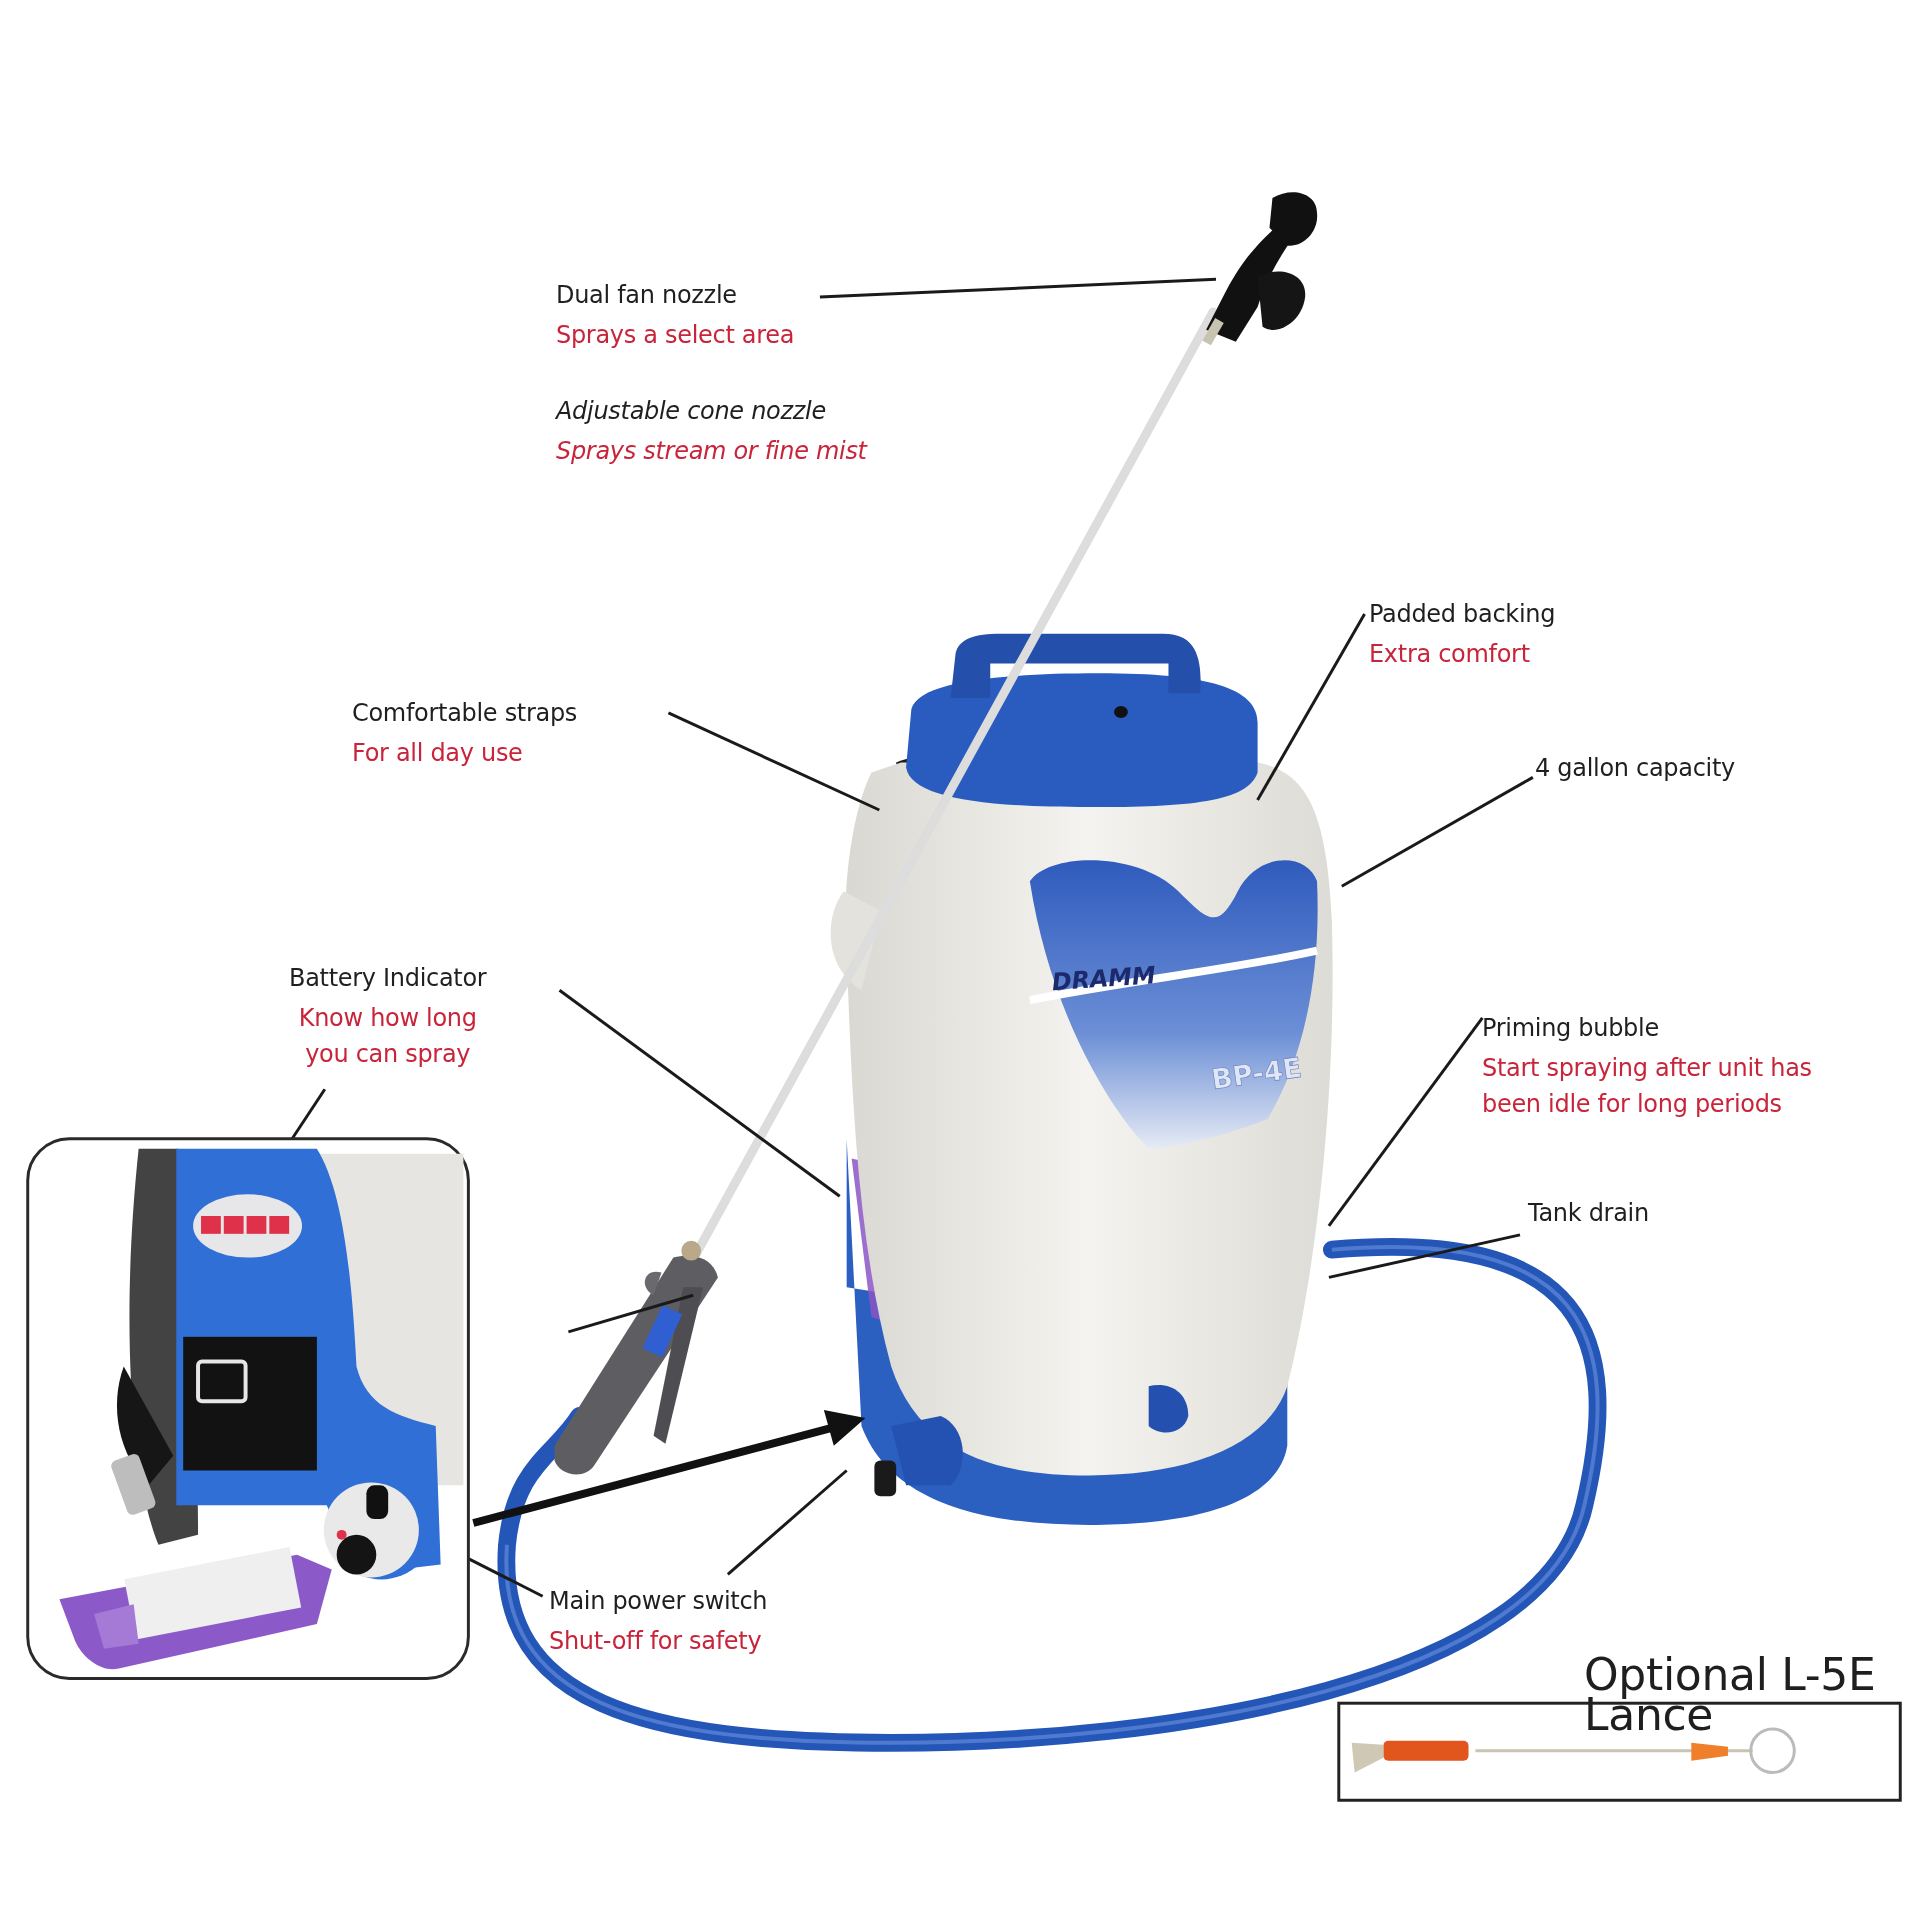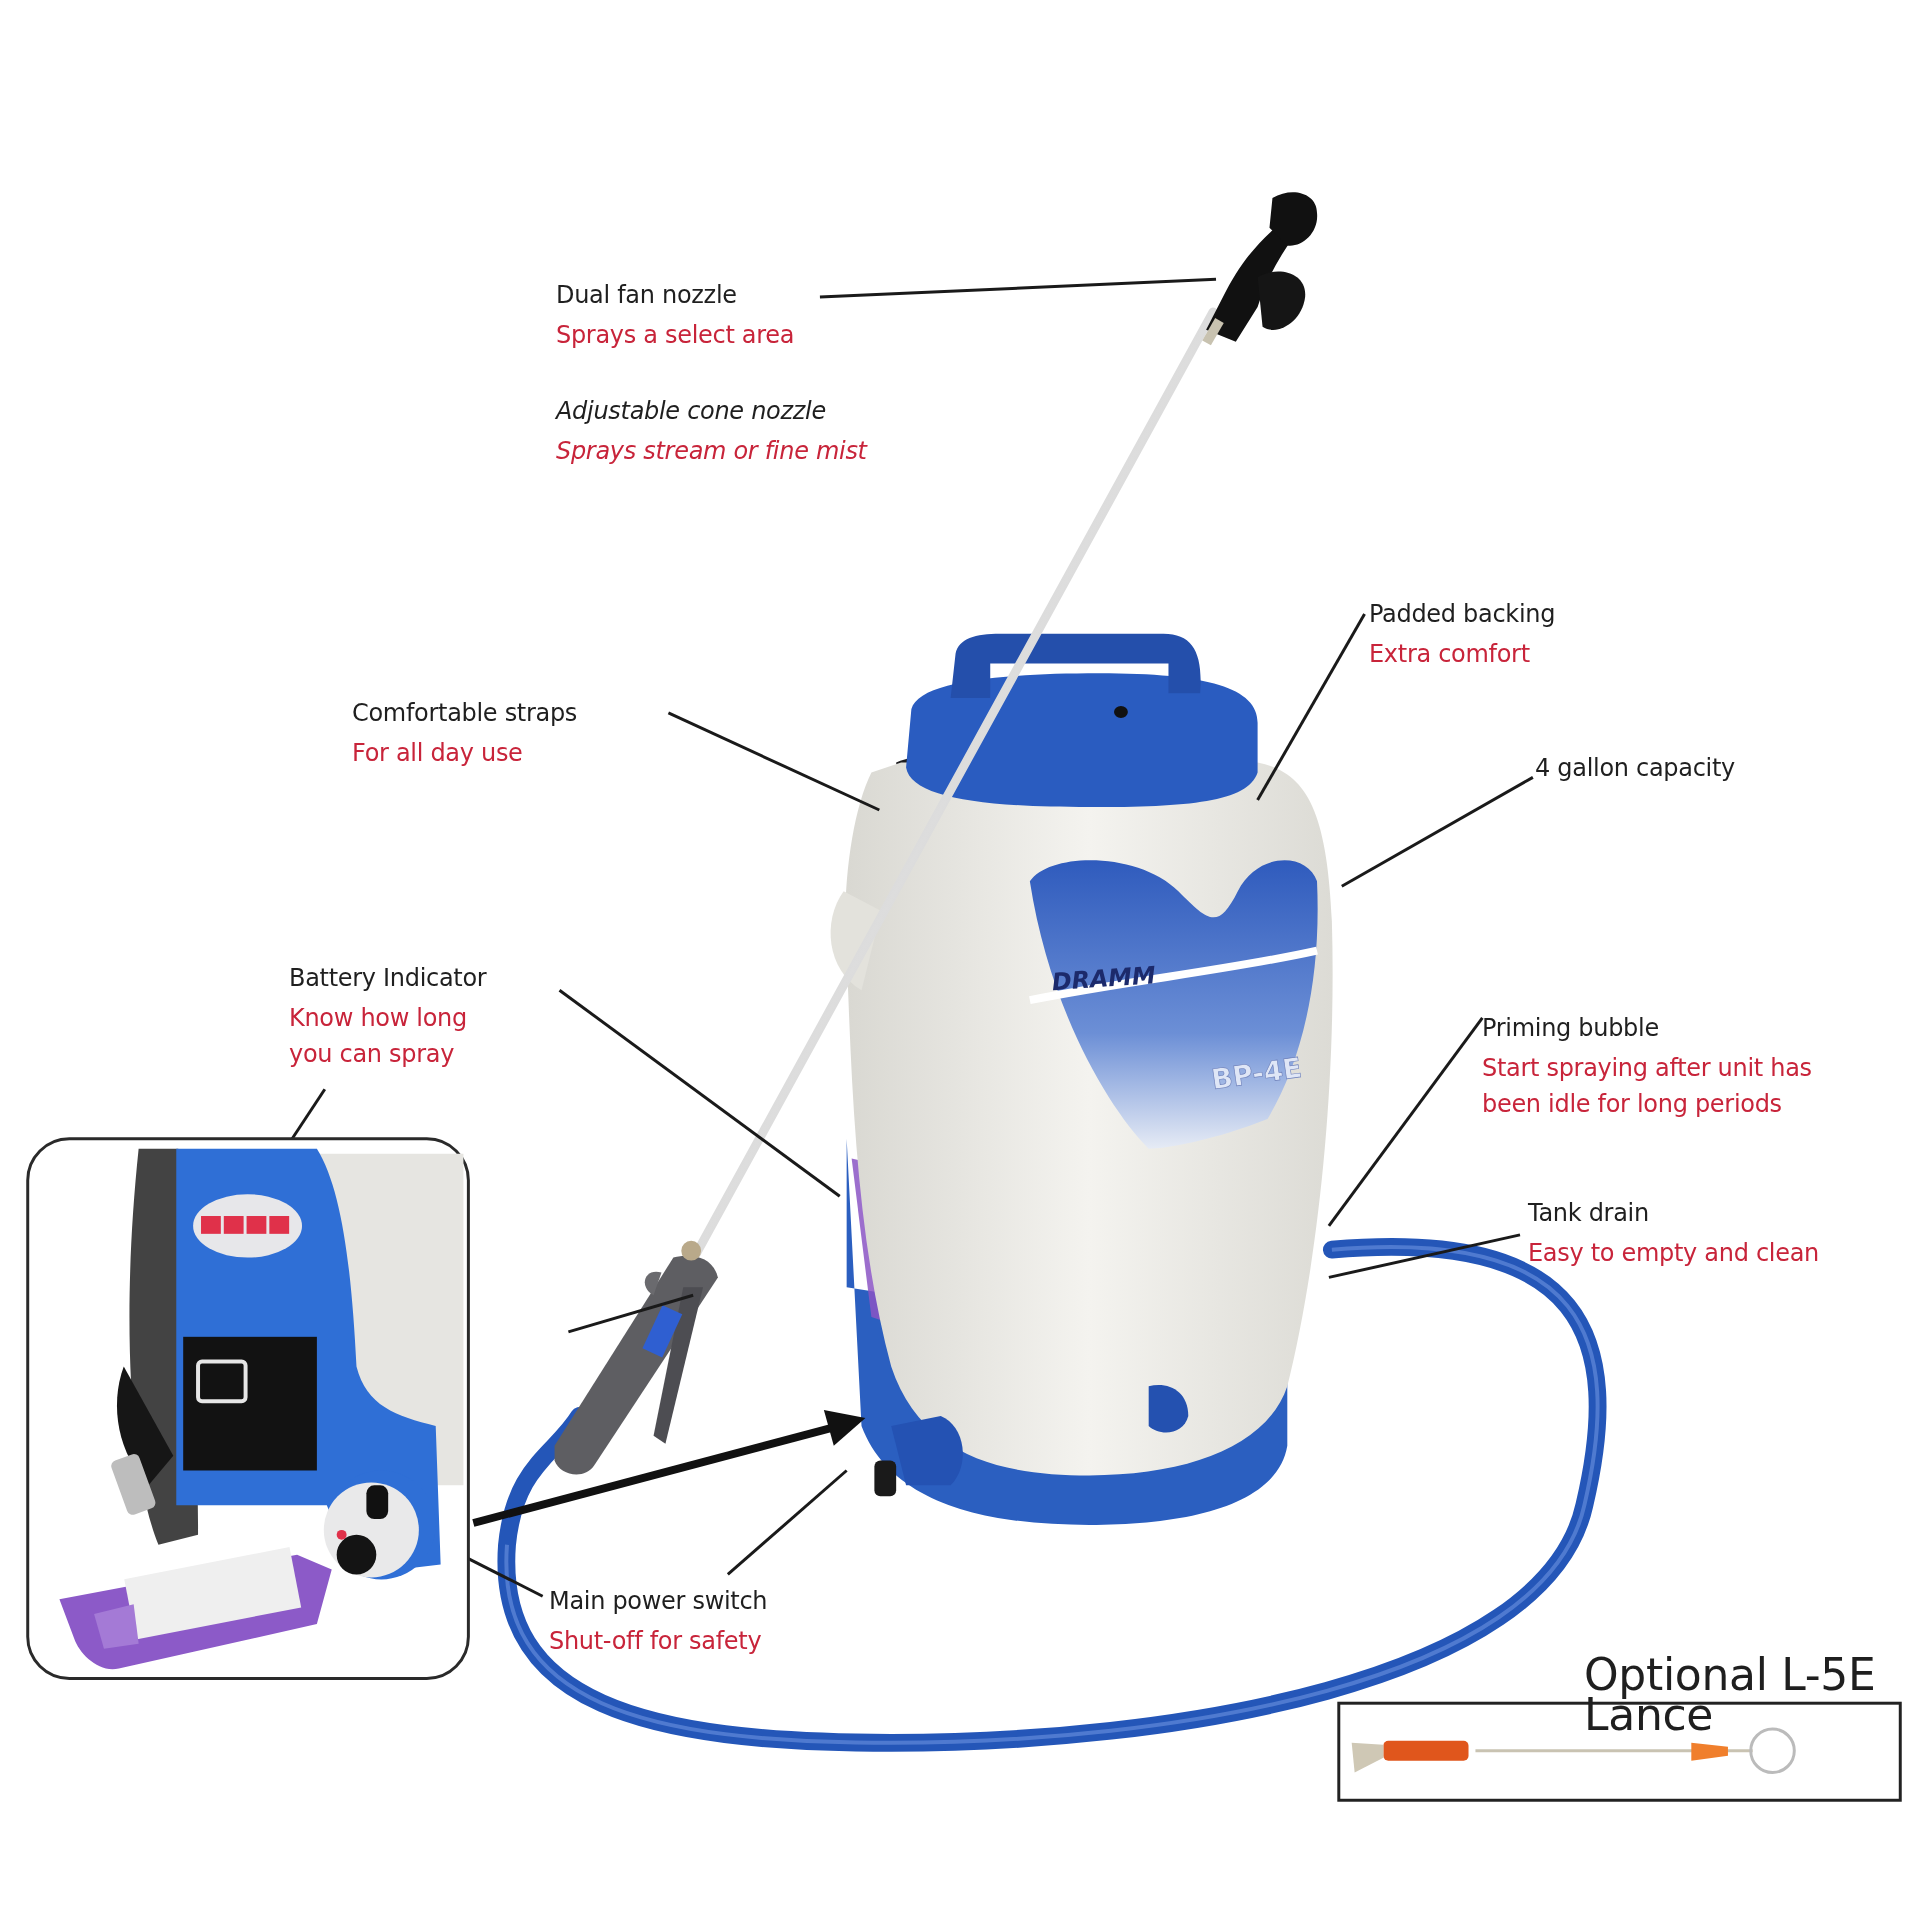--- a/index.html
+++ b/index.html
@@ -146,35 +146,34 @@
 
 <div class="callout" style="left:352px; top:693px;">
   <span class="title">Comfortable straps</span>
   <span class="desc">For all day use</span>
 </div>
 
 <div class="callout" style="left:1535px; top:748px;">
   <span class="title">4 gallon capacity</span>
 </div>
 
-<div class="callout" style="left:289px; top:958px;">
+<div class="callout" style="left:289px; top:958px;text-align:center;">
   <span class="title">Battery Indicator</span>
   <span class="desc">Know how long</span>
   <span class="desc" style="margin-top:-4px;">you can spray</span>
 </div>
 
 <div class="callout" style="left:1482px; top:1008px;">
   <span class="title">Priming bubble</span>
   <span class="desc">Start spraying after unit has</span>
   <span class="desc" style="margin-top:-4px;">been idle for long periods</span>
 </div>
 
 <div class="callout" style="left:1528px; top:1193px;">
   <span class="title">Tank drain</span>
-  <span class="desc">Easy to empty and clean</span>
 </div>
 
 <div class="callout" style="left:549px; top:1581px;">
   <span class="title">Main power switch</span>
   <span class="desc">Shut-off for safety</span>
 </div>
 
 <div class="lance-title" style="left:1584px; top:1655px;">Optional L-5E Lance</div>
 
 

